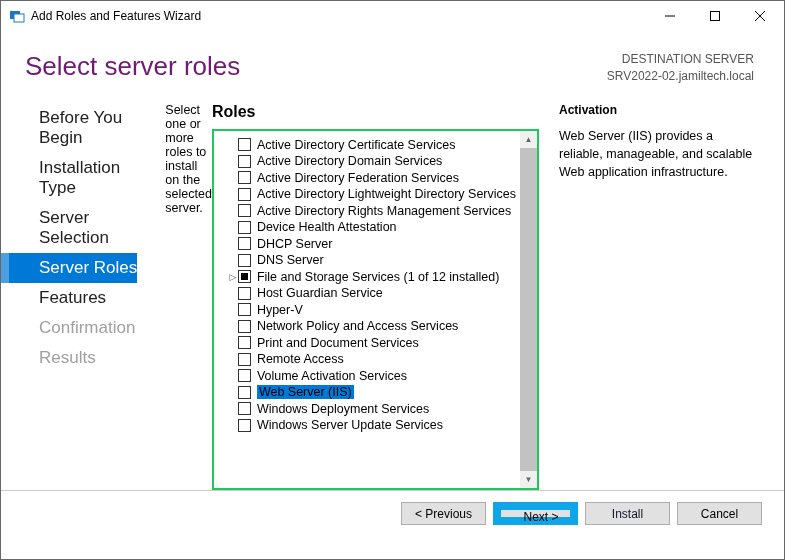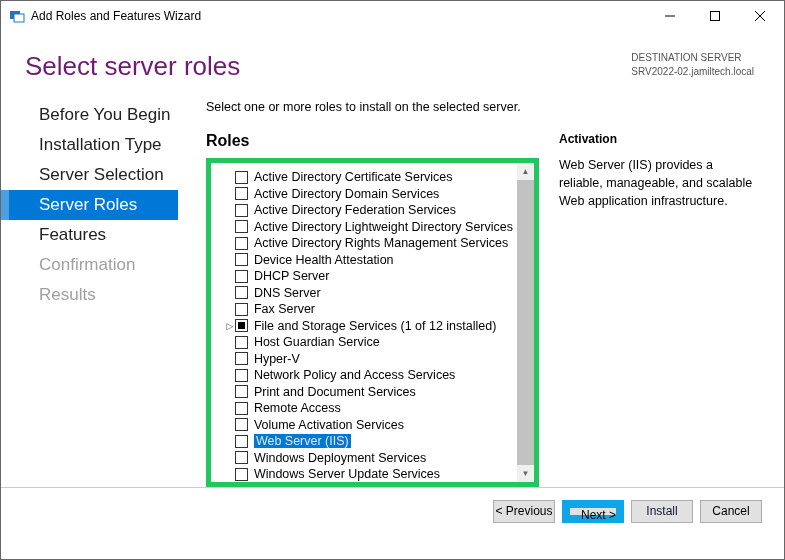--- a/index.html
+++ b/index.html
@@ -8,51 +8,51 @@
 .titlebar { height: 30px; display: flex; align-items: center; padding: 0 2px 0 8px; }
 .titlebar .icon { width: 16px; height: 16px; margin-right: 6px; }
 .titlebar .icon svg { width: 16px; height: 16px; }
 .titlebar .title { font-size: 12px; flex: 1; }
 .winbtns { display: flex; }
 .winbtn { width: 45px; height: 29px; display: flex; align-items: center; justify-content: center; }
 .winbtn svg { width: 10px; height: 10px; }
 
 .headerrow { display: flex; align-items: flex-start; padding: 20px 30px 10px 24px; }
 .headerrow h1 { color: #701a75; font-weight: 300; font-size: 26px; flex: 1; }
-.dest { font-size: 10px; color: #555; line-height: 1.4; }
+.dest { text-align: right; font-size: 12px; color: #555; line-height: 1.4; }
 
 .body { display: flex; height: 395px; }
 
 .nav { width: 185px; padding-top: 8px; }
 .nav .item { padding: 5px 0 5px 38px; font-size: 17px; color: #222; }
 .nav .item.active { padding-left: 30px; background: #0078d7; color: #fff; border-left: 8px solid #4ca0e0; }
 .nav .item.disabled { color: #a0a0a0; }
 
-.main { flex: 1; padding: 8px 25px 0 28px; display: flex; flex-direction: column; }
+.main { flex: 1; padding: 8px 25px 0 28px; display: flex; }
 .intro { font-size: 12.5px; margin-bottom: 18px; }
 .cols { display: flex; gap: 20px; flex: 1; min-height: 0; }
 .rolecol { display: flex; flex-direction: column; flex: 1; min-width: 0; }
 .rolecol h3 { font-size: 16px; font-weight: 600; margin-bottom: 8px; }
-.listbox { border: 5px solid #22c55e; flex: 1; display: flex; min-height: 0; justify-content: space-between; }
+.listbox { border: 2px solid #22c55e; flex: 1; display: flex; min-height: 0; justify-content: space-between; }
 .listinner { flex: 1; overflow: hidden; padding: 6px 0; }
 .row { display: flex; align-items: center; padding: 0 4px 0 14px; height: 16.5px; font-size: 12.5px; white-space: nowrap; }
 .expand { width: 10px; font-size: 9px; color: #555; text-align: center; }
 .cb { width: 13px; height: 13px; border: 1px solid #333; margin-right: 6px; flex-shrink: 0; }
 .cb.filled { background: #000; box-shadow: inset 0 0 0 2px #fff; }
-.row.sel .lbl { background: #0078d7; color: #e5e5e5; padding: 0 2px; }
+.row.sel .lbl { background: #0078d7; color: #000000; padding: 0 2px; }
 .scrollbar { width: 17px; background: #f0f0f0; display: flex; flex-direction: column; }
 .sbbtn { height: 17px; display: flex; align-items: center; justify-content: center; font-size: 8px; color: #666; }
 .thumb { background: #c2c2c2; margin: 0; flex: 1; }
 
 .desccol { width: 200px; }
 .desccol h3 { font-size: 12px; font-weight: 600; margin-bottom: 10px; }
 .desccol p { font-size: 12.5px; line-height: 1.45; }
 
 .footer { border-top: 1px solid #ccc; height: 47px; display: flex; align-items: center; justify-content: flex-end; padding-right: 22px; gap: 7px; background: #fff; }
-.btn { width: 62px; height: 23px; font-size: 12px; background: #e1e1e1; border: 1px solid #adadad; }
+.btn { width: 85px; height: 23px; font-size: 12px; background: #e1e1e1; border: 1px solid #adadad; }
 .btn.active { border: 8px solid #0ea5e9; padding-left: 11px; }
 .btn.disabled { color: #0f172a; }
 </style>
 </head>
 <body>
 
 <div class="titlebar">
   <span class="icon">
     <svg viewBox="0 0 16 16">
         <rect x="1" y="3" width="10" height="8" fill="#1a78c2"></rect>
@@ -140,25 +140,20 @@
                 <span class="expand"></span>
                 <span class="cb"></span>
                 <span class="lbl">DHCP Server</span>
               </div>
               <div class="row">
                 <span class="expand"></span>
                 <span class="cb"></span>
                 <span class="lbl">DNS Server</span>
               </div>
               <div class="row">
-                <span class="expand"></span>
-                <span class="cb"></span>
-                <span class="lbl">Fax Server</span>
-              </div>
-              <div class="row">
                 <span class="expand">▷</span>
                 <span class="cb filled"></span>
                 <span class="lbl">File and Storage Services (1 of 12 installed)</span>
               </div>
               <div class="row">
                 <span class="expand"></span>
                 <span class="cb"></span>
                 <span class="lbl">Host Guardian Service</span>
               </div>
               <div class="row">

